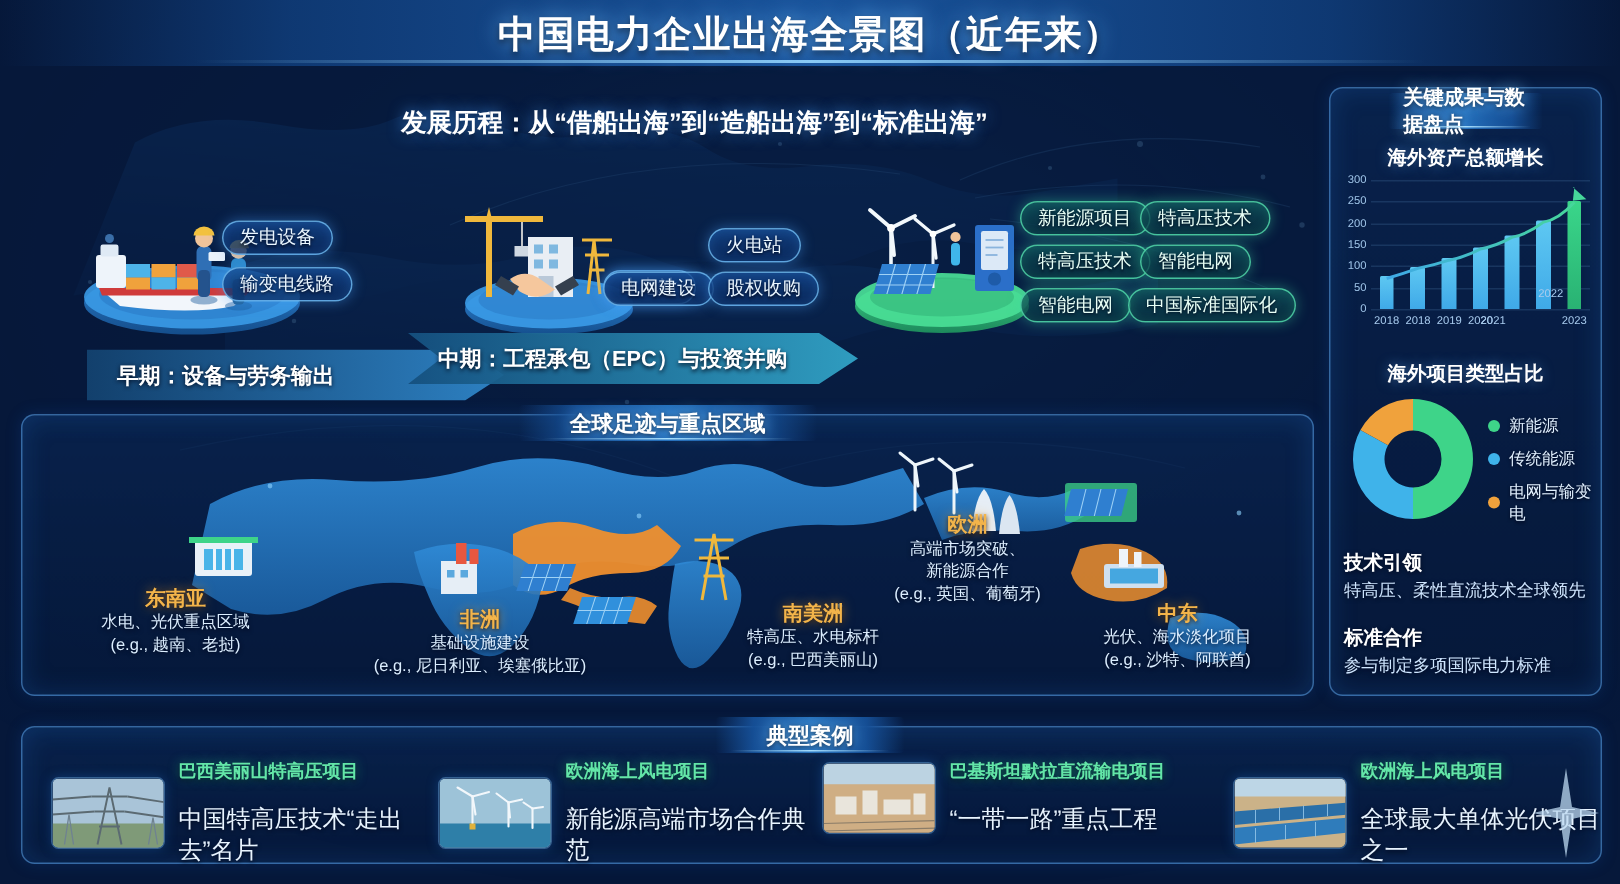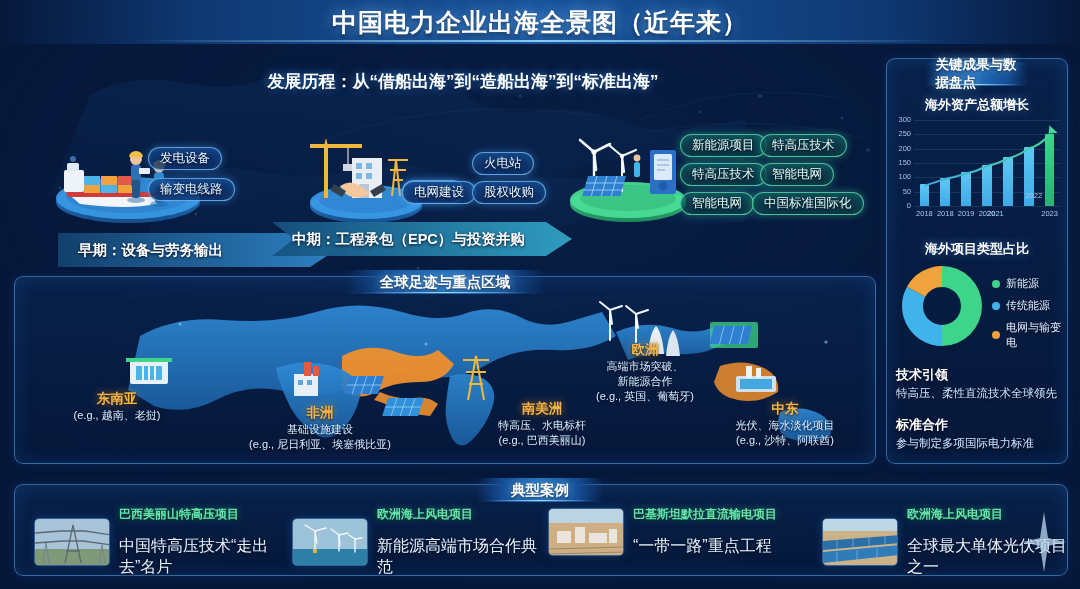--- a/index.html
+++ b/index.html
@@ -488,20 +488,21 @@
       <circle cx="160" cy="40" r="1.6"></circle>
         <circle cx="406" cy="60" r="1.6"></circle>
       <circle cx="540" cy="120" r="1.6"></circle>
         <circle cx="806" cy="58" r="1.6"></circle>
       <circle cx="92" cy="120" r="1.4"></circle>
     </g>
   </svg>
 
   <div class="region" style="left:22px; top:390px; width:190px;">
     <div class="rname">东南亚</div>
+    <div class="rdesc">水电、光伏重点区域</div>
     <div class="rdesc">(e.g., 越南、老挝)</div>
   </div>
 
   <div class="region" style="left:220px; top:404px; width:200px;">
     <div class="rname">非洲</div>
     <div class="rdesc">基础设施建设</div>
     <div class="rdesc">(e.g., 尼日利亚、埃塞俄比亚)</div>
   </div>
 
   <div class="region" style="left:452px; top:400px; width:180px;">

